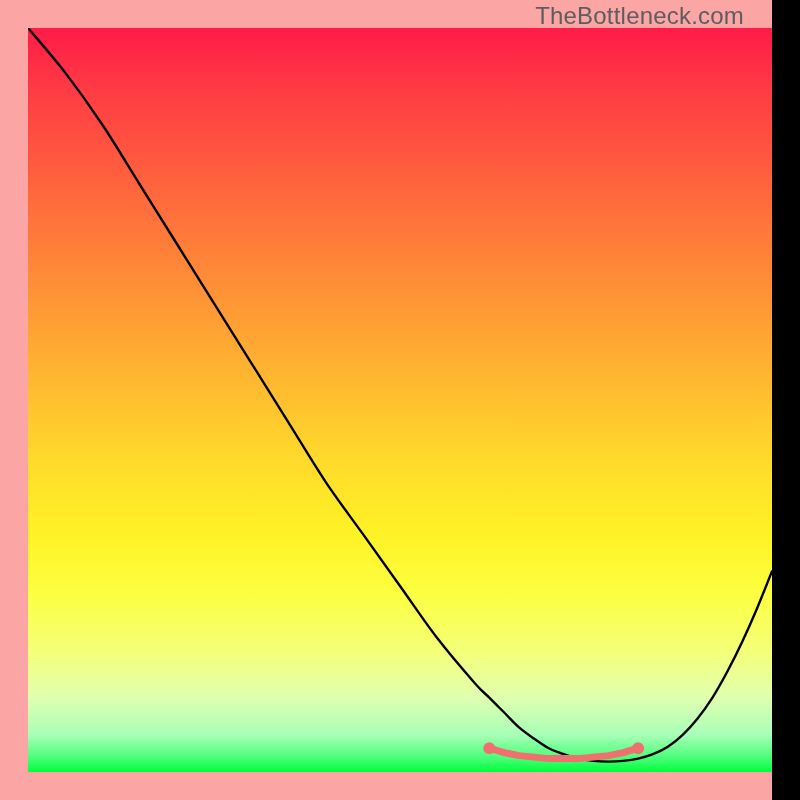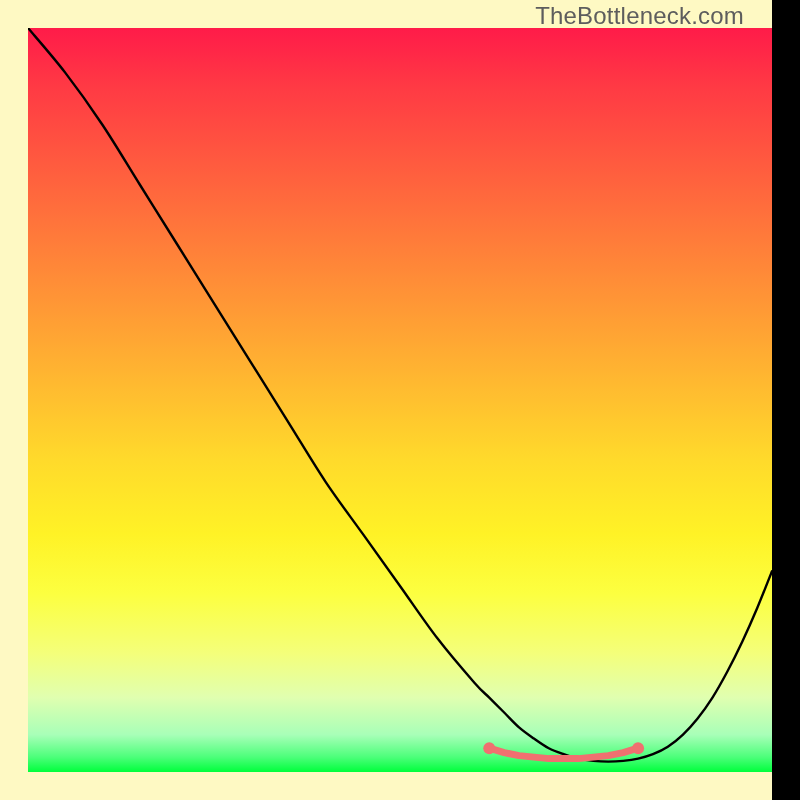--- a/index.html
+++ b/index.html
@@ -10,21 +10,21 @@
     background: #000;
     overflow: hidden;
     font-family: Arial, sans-serif;
   }
   .frame {
     position: absolute;
     left: 0;
     top: 0;
     width: 772px;
     height: 800px;
-    background: #fef9c3;
+    background: #fca5a5;
   }
   .plot {
     position: absolute;
     left: 28px;
     top: 28px;
     width: 744px;
     height: 744px;
     background: linear-gradient(to bottom,
       #ff1b49 0%,
       #ff3a44 8%,

